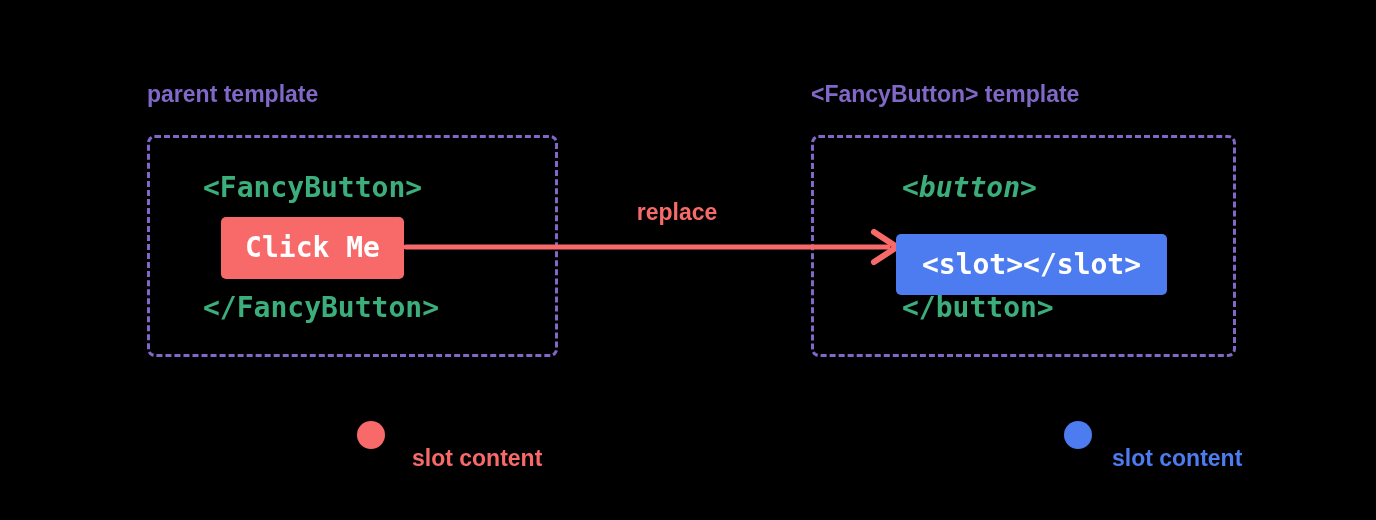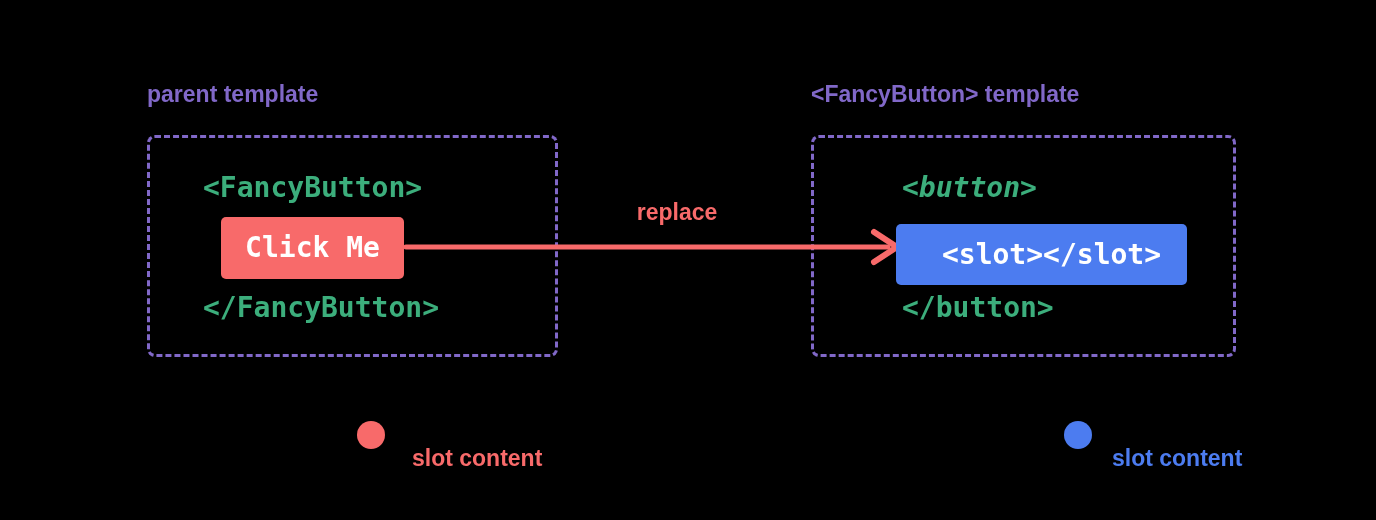--- a/index.html
+++ b/index.html
@@ -60,21 +60,21 @@
     justify-content: center;
     border-radius: 5px;
     color: var(--white, #fff);
     font-family: "DejaVu Sans Mono", "Liberation Mono", monospace;
     font-weight: bold;
     font-size: 28px;
     line-height: 1;
     white-space: pre;
   }
   .chip-red  { left: 221px; top: 217px; width: 183px; height: 62px; background: var(--red, #f86a6a); }
-  .chip-blue { left: 896px; top: 224px; width: 271px; height: 61px; background: var(--blue, #4c7cf0); padding-left: 20px; }
+  .chip-blue { left: 896px; top: 234px; width: 271px; height: 61px; background: var(--blue, #4c7cf0); }
 
   .arrow-label {
     position: absolute;
     left: 560px;
     top: 201px;
     width: 234px;
     text-align: center;
     font-family: "Liberation Sans", sans-serif;
     font-weight: bold;
     font-size: 23px;

